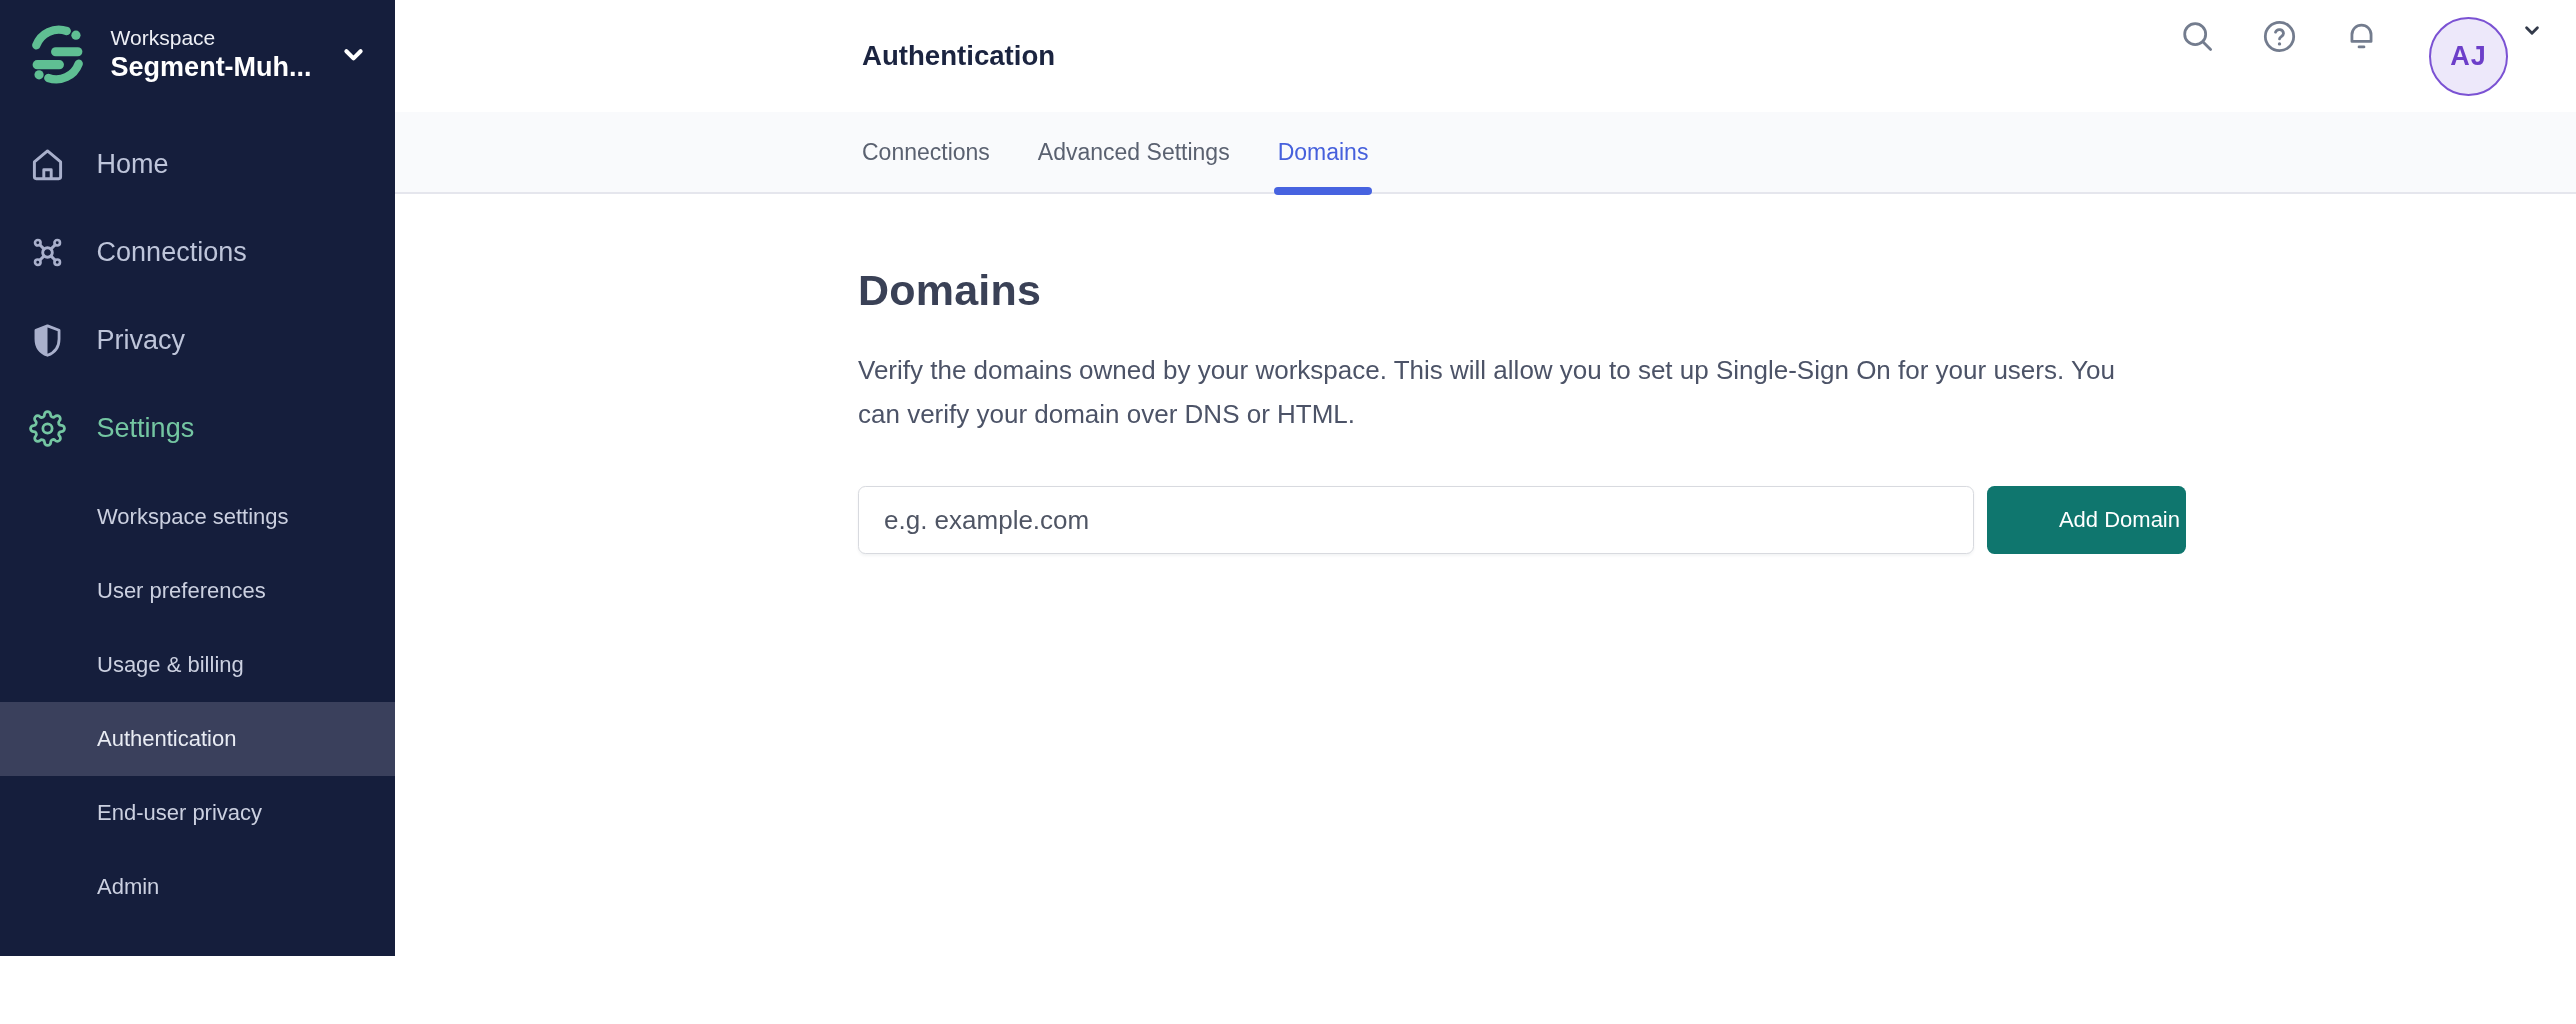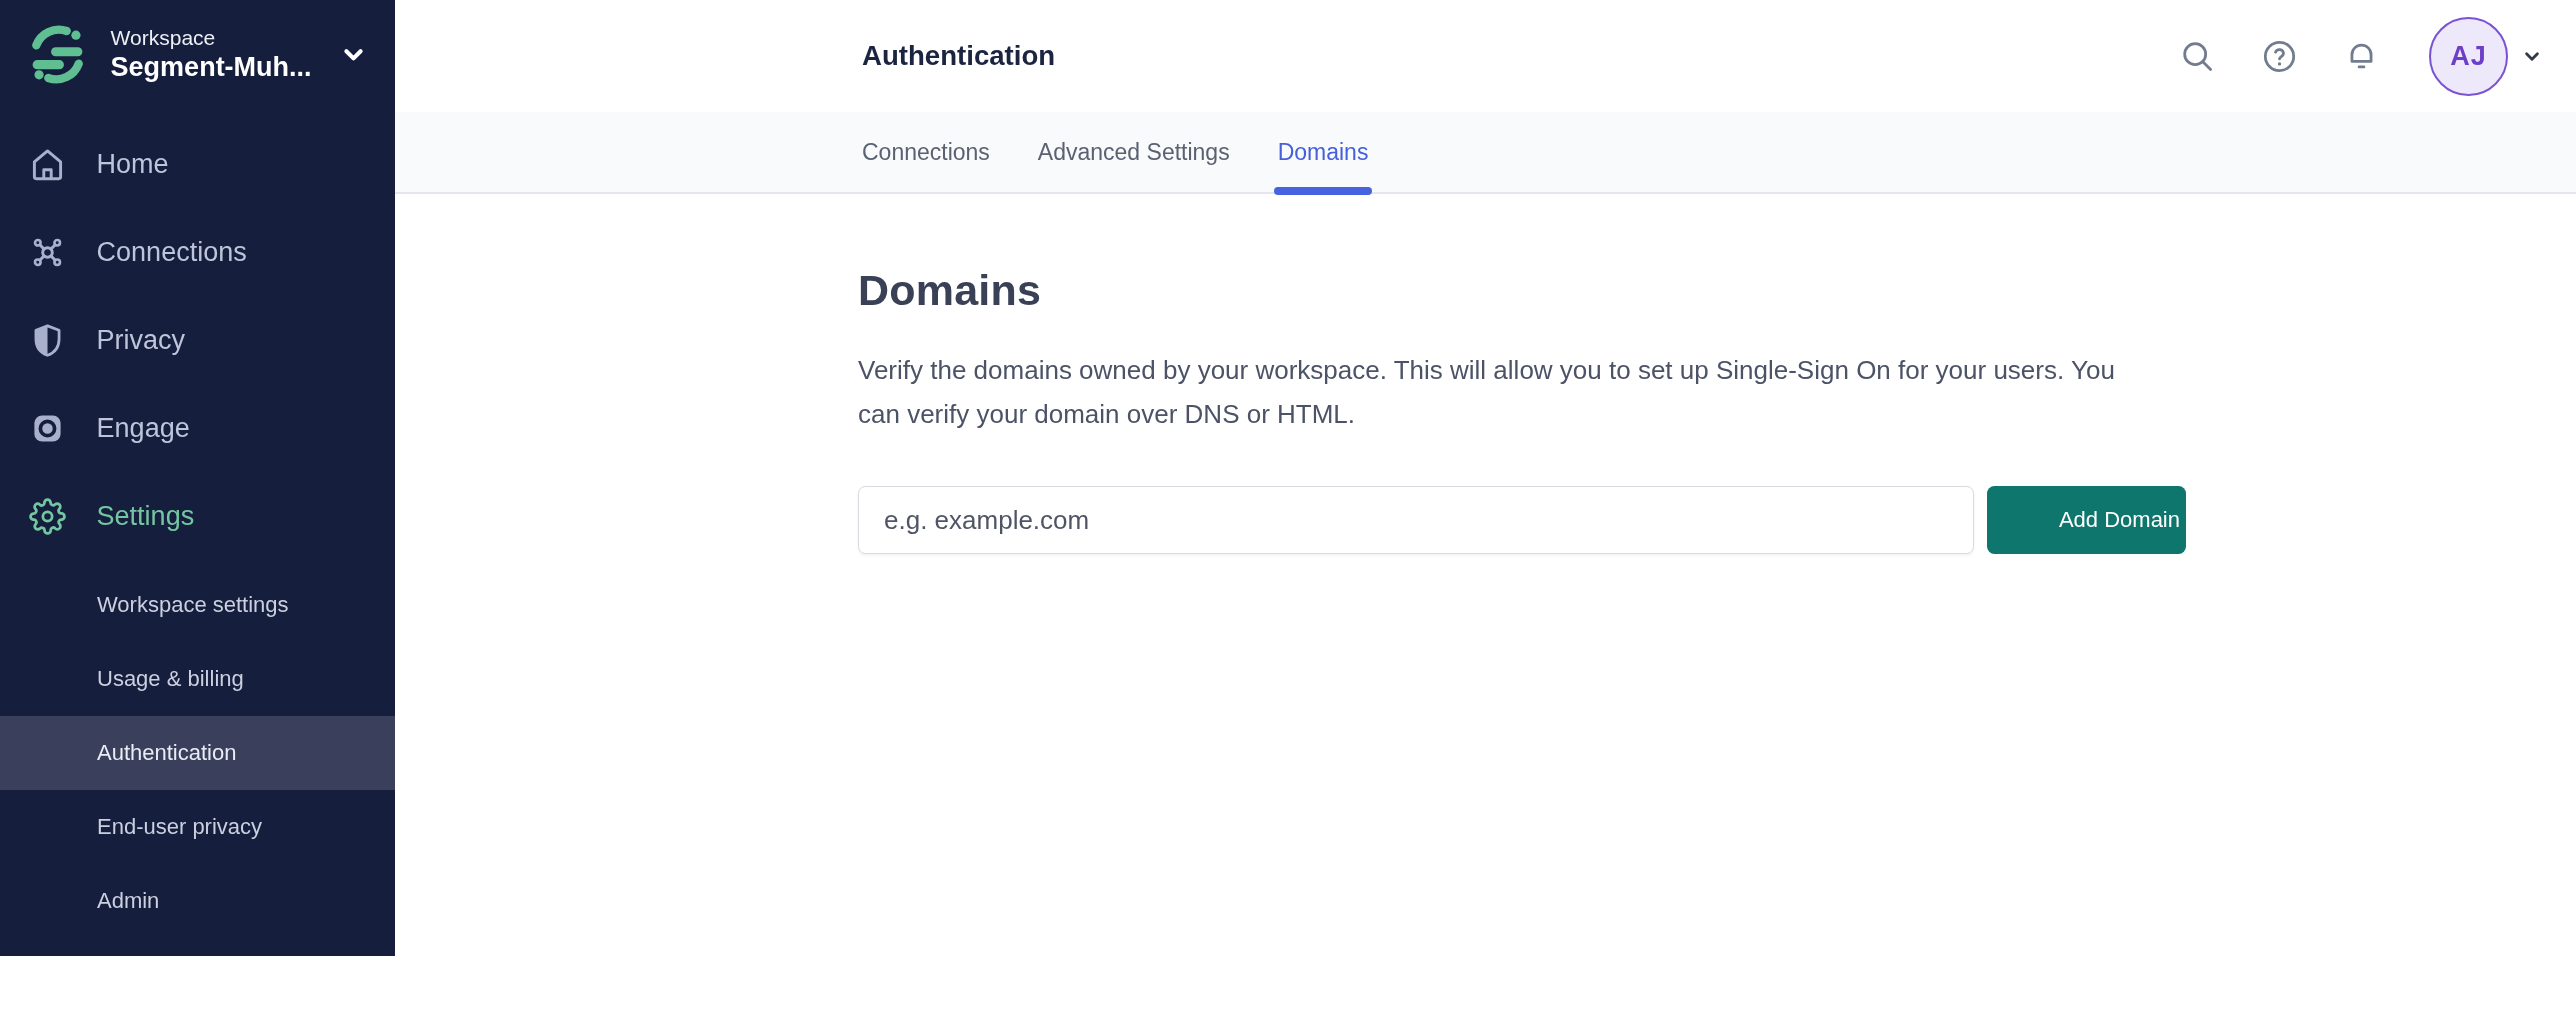--- a/index.html
+++ b/index.html
@@ -95,21 +95,21 @@
     align-items: center;
     padding: 0 31px 0 467px;
     background: #ffffff;
   }
   .page-title {
     font-size: 27.6px;
     font-weight: 600;
     color: #1B2440;
     margin: 0;
   }
-  .topbar-actions { margin-left: auto; display: flex; align-items: center; }
+  .topbar-actions { margin-left: auto; display: flex; align-items: flex-start; }
   .tb-icon-btn {
     width: 40px; height: 40px;
     display: flex; align-items: center; justify-content: center;
     cursor: pointer;
     margin-left: 42px;
   }
   .tb-icon-btn svg { width: 37px; height: 37px; }
   .avatar {
     width: 79px; height: 79px;
     border-radius: 50%;
@@ -254,45 +254,39 @@
       <div class="nav-item">
         <span class="nicon">
           <svg viewBox="0 0 24 24" fill="none">
             <path d="M12 2.5 L19.5 5.4 V11 C19.5 16.3 16.4 20 12 21.6 C7.6 20 4.5 16.3 4.5 11 V5.4 Z" stroke="#A9B0CC" stroke-width="1.8" stroke-linejoin="round"></path>
             <path d="M12 2.5 L4.5 5.4 V11 C4.5 16.3 7.6 20 12 21.6 Z" fill="#A9B0CC"></path>
           </svg>
         </span>
         <span class="nlabel">Privacy</span>
       </div>
 
-      <div class="nav-item">
-        <span class="nicon">
-          <svg viewBox="0 0 24 24" fill="none">
-            <rect x="3.5" y="3.5" width="17" height="17" rx="5" fill="#A9B0CC"></rect>
-            <circle cx="12" cy="12" r="4.6" stroke="#151E3C" stroke-width="2.4" fill="#A9B0CC"></circle>
-          </svg>
-        </span>
-        <span class="nlabel">Engage</span>
-      </div>
 
       <div class="nav-item nav-green">
         <span class="nicon">
           <svg viewBox="0 0 24 24" fill="none" stroke="#74C6A2" stroke-width="1.8" stroke-linecap="round" stroke-linejoin="round">
             <circle cx="12" cy="12" r="3"></circle>
             <path d="M19.4 15a1.65 1.65 0 0 0 .33 1.82l.06.06a2 2 0 0 1 0 2.83 2 2 0 0 1-2.83 0l-.06-.06a1.65 1.65 0 0 0-1.82-.33 1.65 1.65 0 0 0-1 1.51V21a2 2 0 0 1-2 2 2 2 0 0 1-2-2v-.09A1.65 1.65 0 0 0 9 19.4a1.65 1.65 0 0 0-1.82.33l-.06.06a2 2 0 0 1-2.83 0 2 2 0 0 1 0-2.83l.06-.06a1.65 1.65 0 0 0 .33-1.82 1.65 1.65 0 0 0-1.51-1H3a2 2 0 0 1-2-2 2 2 0 0 1 2-2h.09A1.65 1.65 0 0 0 4.6 9a1.65 1.65 0 0 0-.33-1.82l-.06-.06a2 2 0 0 1 0-2.83 2 2 0 0 1 2.83 0l.06.06a1.65 1.65 0 0 0 1.82.33H9a1.65 1.65 0 0 0 1-1.51V3a2 2 0 0 1 2-2 2 2 0 0 1 2 2v.09a1.65 1.65 0 0 0 1 1.51 1.65 1.65 0 0 0 1.82-.33l.06-.06a2 2 0 0 1 2.83 0 2 2 0 0 1 0 2.83l-.06.06a1.65 1.65 0 0 0-.33 1.82V9a1.65 1.65 0 0 0 1.51 1H21a2 2 0 0 1 2 2 2 2 0 0 1-2 2h-.09a1.65 1.65 0 0 0-1.51 1z"></path>
           </svg>
         </span>
         <span class="nlabel">Settings</span>
       </div>
 
     </nav>
 
     <div class="subnav">
       <div class="sub-item">
         <span>Workspace settings</span>
+      </div>
+      <div class="sub-item">
+        <span>User preferences</span>
       </div>
       <div class="sub-item">
         <span>Usage &amp; billing</span>
       </div>
       <div class="sub-item active">
         <span>Authentication</span>
       </div>
       <div class="sub-item">
         <span>End-user privacy</span>
       </div>

